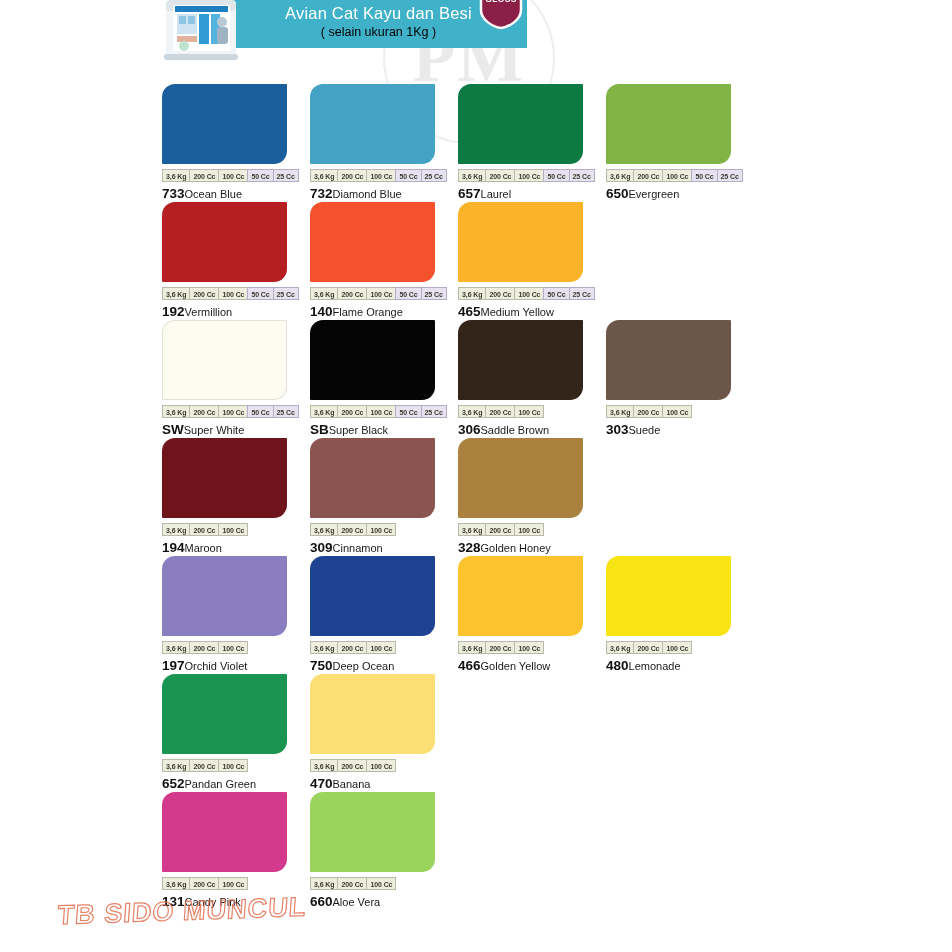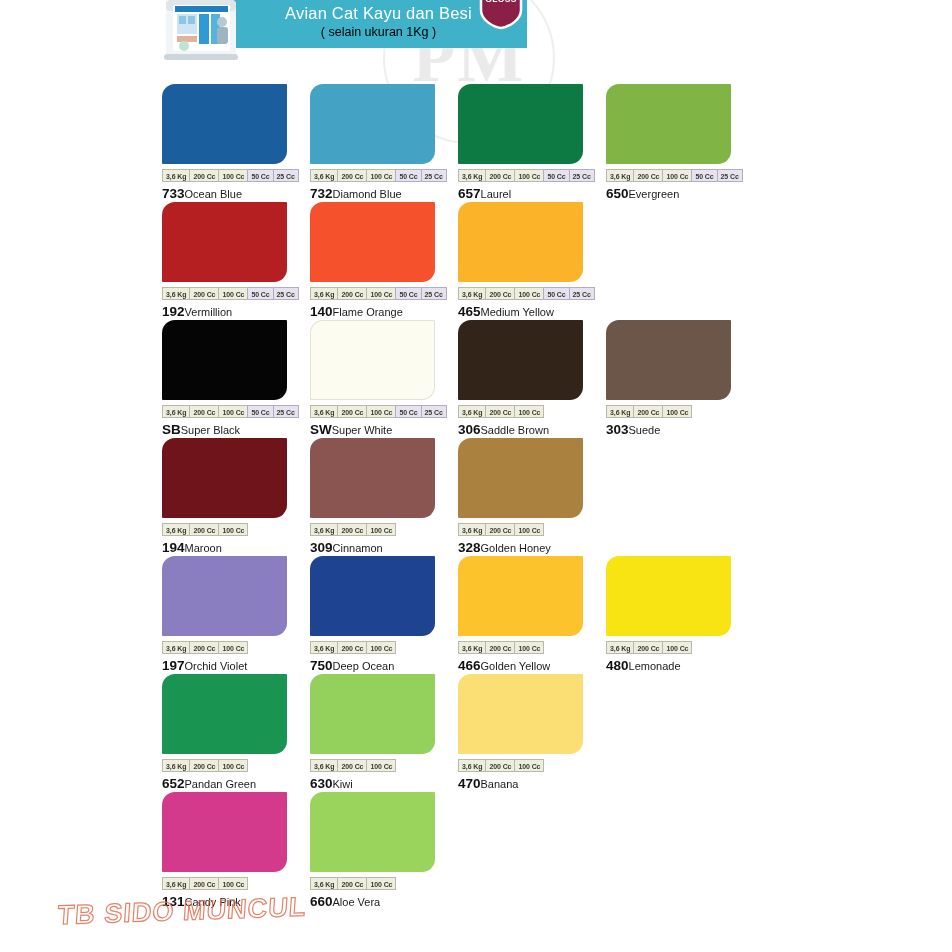--- a/index.html
+++ b/index.html
@@ -317,48 +317,48 @@
           <div class="size-badge alt">25 Cc</div>
         </div>
         <div class="meta">
           <span class="code">465</span>
           <span class="cname">Medium Yellow</span>
         </div>
       </div>
     </div>
     <div class="grid-row">
       <div class="cell">
+        <div class="swatch outlined" style="background: rgb(253, 252, 240);"></div>
+        <div class="sizes">
+          <div class="size-badge">3,6 Kg</div>
+          <div class="size-badge">200 Cc</div>
+          <div class="size-badge">100 Cc</div>
+          <div class="size-badge alt">50 Cc</div>
+          <div class="size-badge alt">25 Cc</div>
+        </div>
+        <div class="meta">
+          <span class="code">SW</span>
+          <span class="cname">Super White</span>
+        </div>
+      </div>
+      <div class="cell">
         <div class="swatch" style="background: rgb(5, 5, 5);"></div>
         <div class="sizes">
           <div class="size-badge">3,6 Kg</div>
           <div class="size-badge">200 Cc</div>
           <div class="size-badge">100 Cc</div>
           <div class="size-badge alt">50 Cc</div>
           <div class="size-badge alt">25 Cc</div>
         </div>
         <div class="meta">
           <span class="code">SB</span>
           <span class="cname">Super Black</span>
         </div>
       </div>
       <div class="cell">
-        <div class="swatch outlined" style="background: rgb(253, 252, 240);"></div>
-        <div class="sizes">
-          <div class="size-badge">3,6 Kg</div>
-          <div class="size-badge">200 Cc</div>
-          <div class="size-badge">100 Cc</div>
-          <div class="size-badge alt">50 Cc</div>
-          <div class="size-badge alt">25 Cc</div>
-        </div>
-        <div class="meta">
-          <span class="code">SW</span>
-          <span class="cname">Super White</span>
-        </div>
-      </div>
-      <div class="cell">
         <div class="swatch" style="background: rgb(51, 36, 26);"></div>
         <div class="sizes">
           <div class="size-badge">3,6 Kg</div>
           <div class="size-badge">200 Cc</div>
           <div class="size-badge">100 Cc</div>
         </div>
         <div class="meta">
           <span class="code">306</span>
           <span class="cname">Saddle Brown</span>
         </div>
@@ -471,32 +471,20 @@
           <div class="size-badge">3,6 Kg</div>
           <div class="size-badge">200 Cc</div>
           <div class="size-badge">100 Cc</div>
         </div>
         <div class="meta">
           <span class="code">652</span>
           <span class="cname">Pandan Green</span>
         </div>
       </div>
       <div class="cell">
-        <div class="swatch" style="background: rgb(147, 208, 92);"></div>
-        <div class="sizes">
-          <div class="size-badge">3,6 Kg</div>
-          <div class="size-badge">200 Cc</div>
-          <div class="size-badge">100 Cc</div>
-        </div>
-        <div class="meta">
-          <span class="code">630</span>
-          <span class="cname">Kiwi</span>
-        </div>
-      </div>
-      <div class="cell">
         <div class="swatch" style="background: rgb(251, 223, 116);"></div>
         <div class="sizes">
           <div class="size-badge">3,6 Kg</div>
           <div class="size-badge">200 Cc</div>
           <div class="size-badge">100 Cc</div>
         </div>
         <div class="meta">
           <span class="code">470</span>
           <span class="cname">Banana</span>
         </div>

